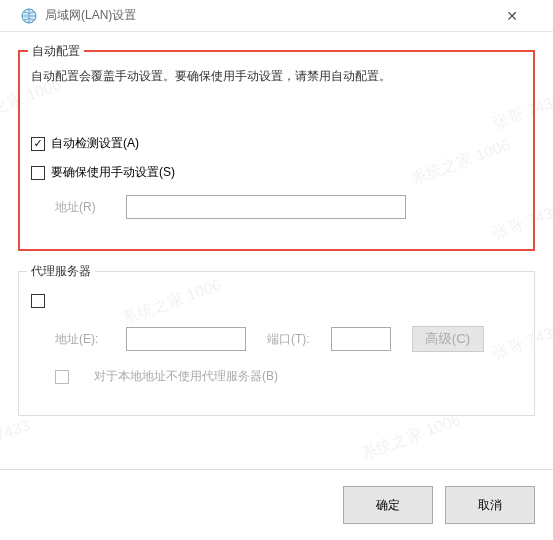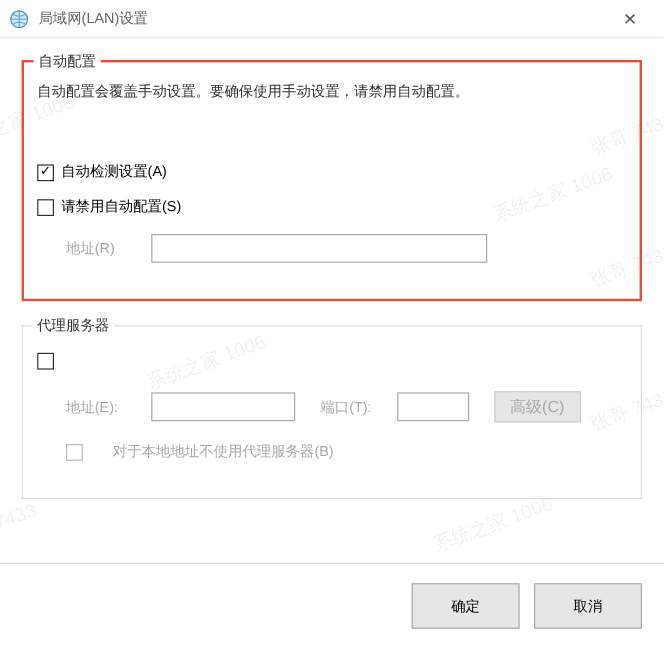--- a/index.html
+++ b/index.html
@@ -8,21 +8,21 @@
       font-size: 12px;
       background: #fff;
       width: 553px;
       height: 540px;
       overflow: hidden;
     }
     .titlebar {
       height: 32px;
       display: flex;
       align-items: center;
-      padding: 0 8px;
+      padding: 0 21px;
       border-bottom: 1px solid #e5e5e5;
     }
     .titlebar .icon {
       width: 16px; height: 16px;
       margin-right: 8px;
       display: inline-block;
     }
     .titlebar .title {
       color: #666;
       flex: 1;
@@ -177,21 +177,21 @@
 
     <div style="height:14px"></div>
 
     <div class="checkbox-row">
       <span class="chk">✓</span>
       <span>自动检测设置(A)</span>
     </div>
 
     <div class="checkbox-row">
       <span class="chk"></span>
-      <span>请禁用自动配置(S)</span>
+      <span>要确保使用手动设置(S)</span>
     </div>
 
     <div class="field-row">
       <span class="field-label">地址(R)</span>
       <input class="field-input w280" disabled="" value="" style="">
     </div>
   </div>
 
   <div class="groupbox">
     <span class="legend">代理服务器</span>

